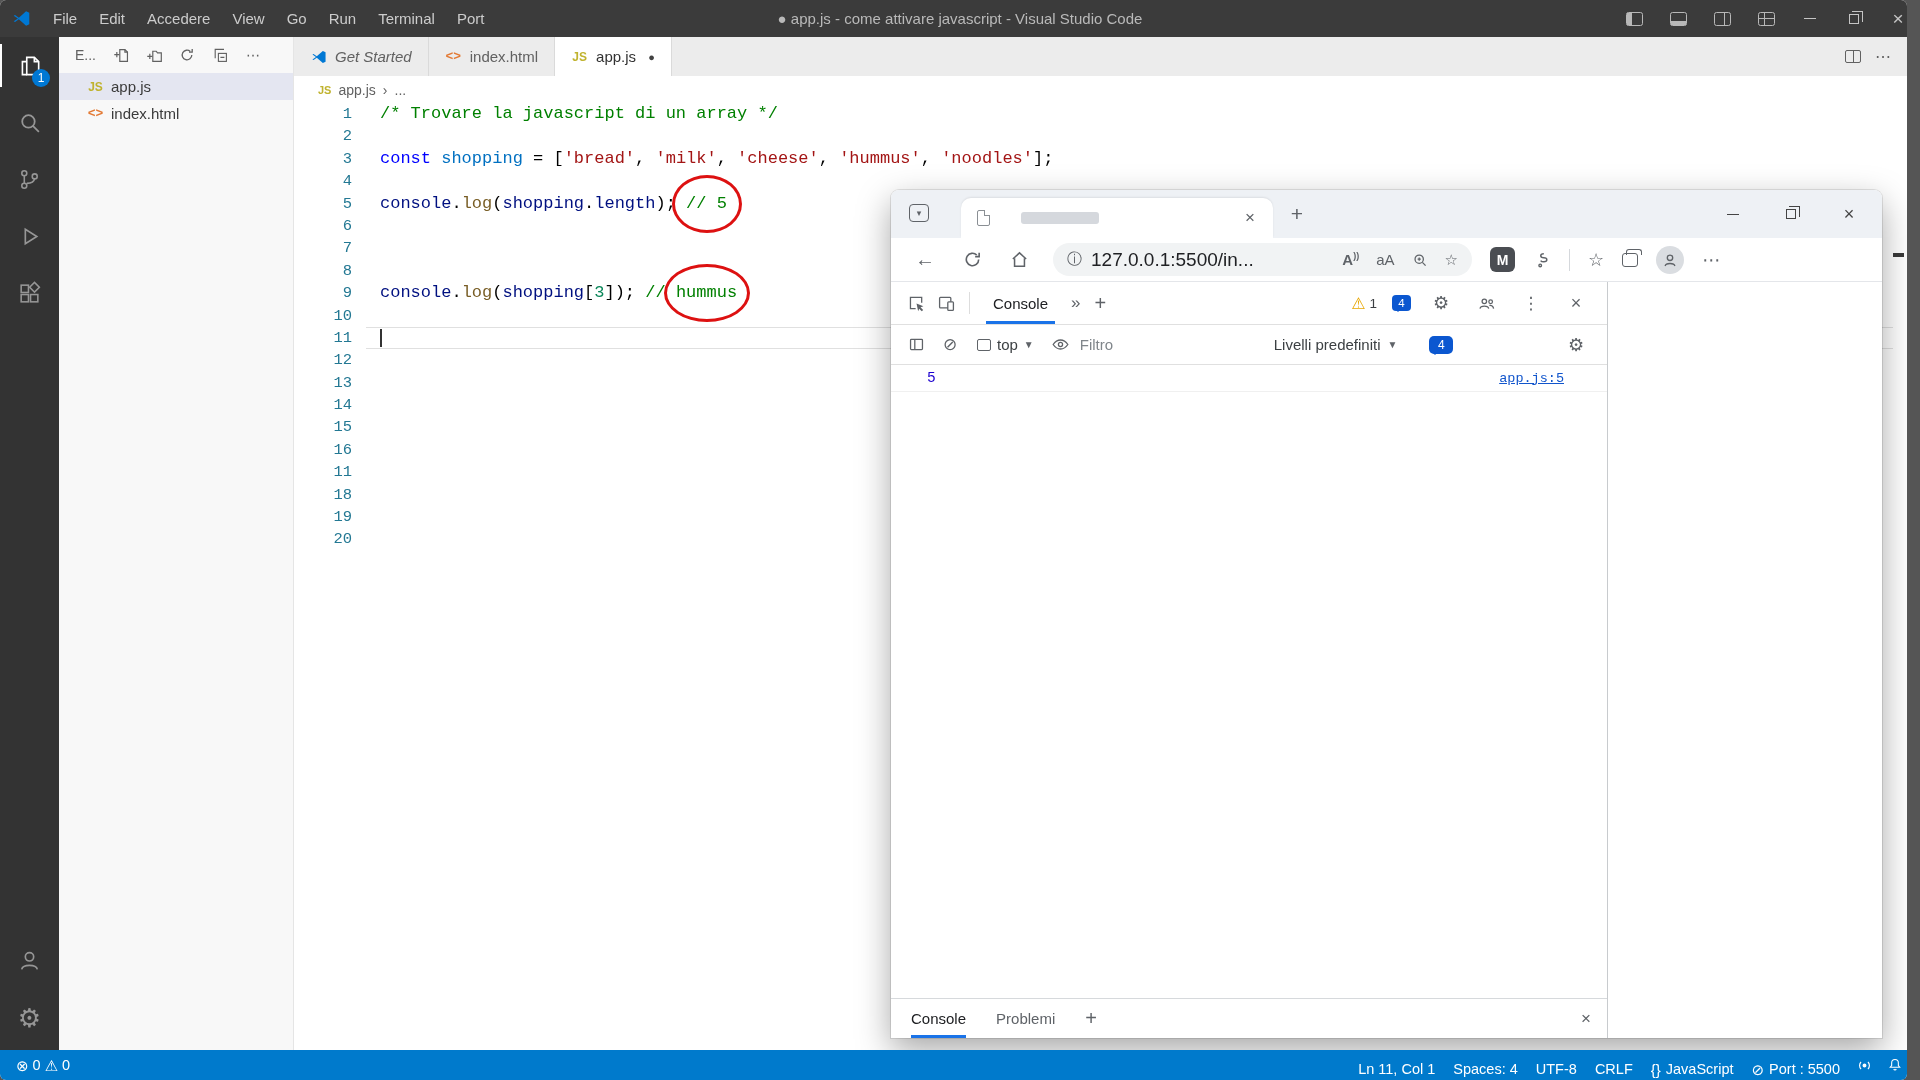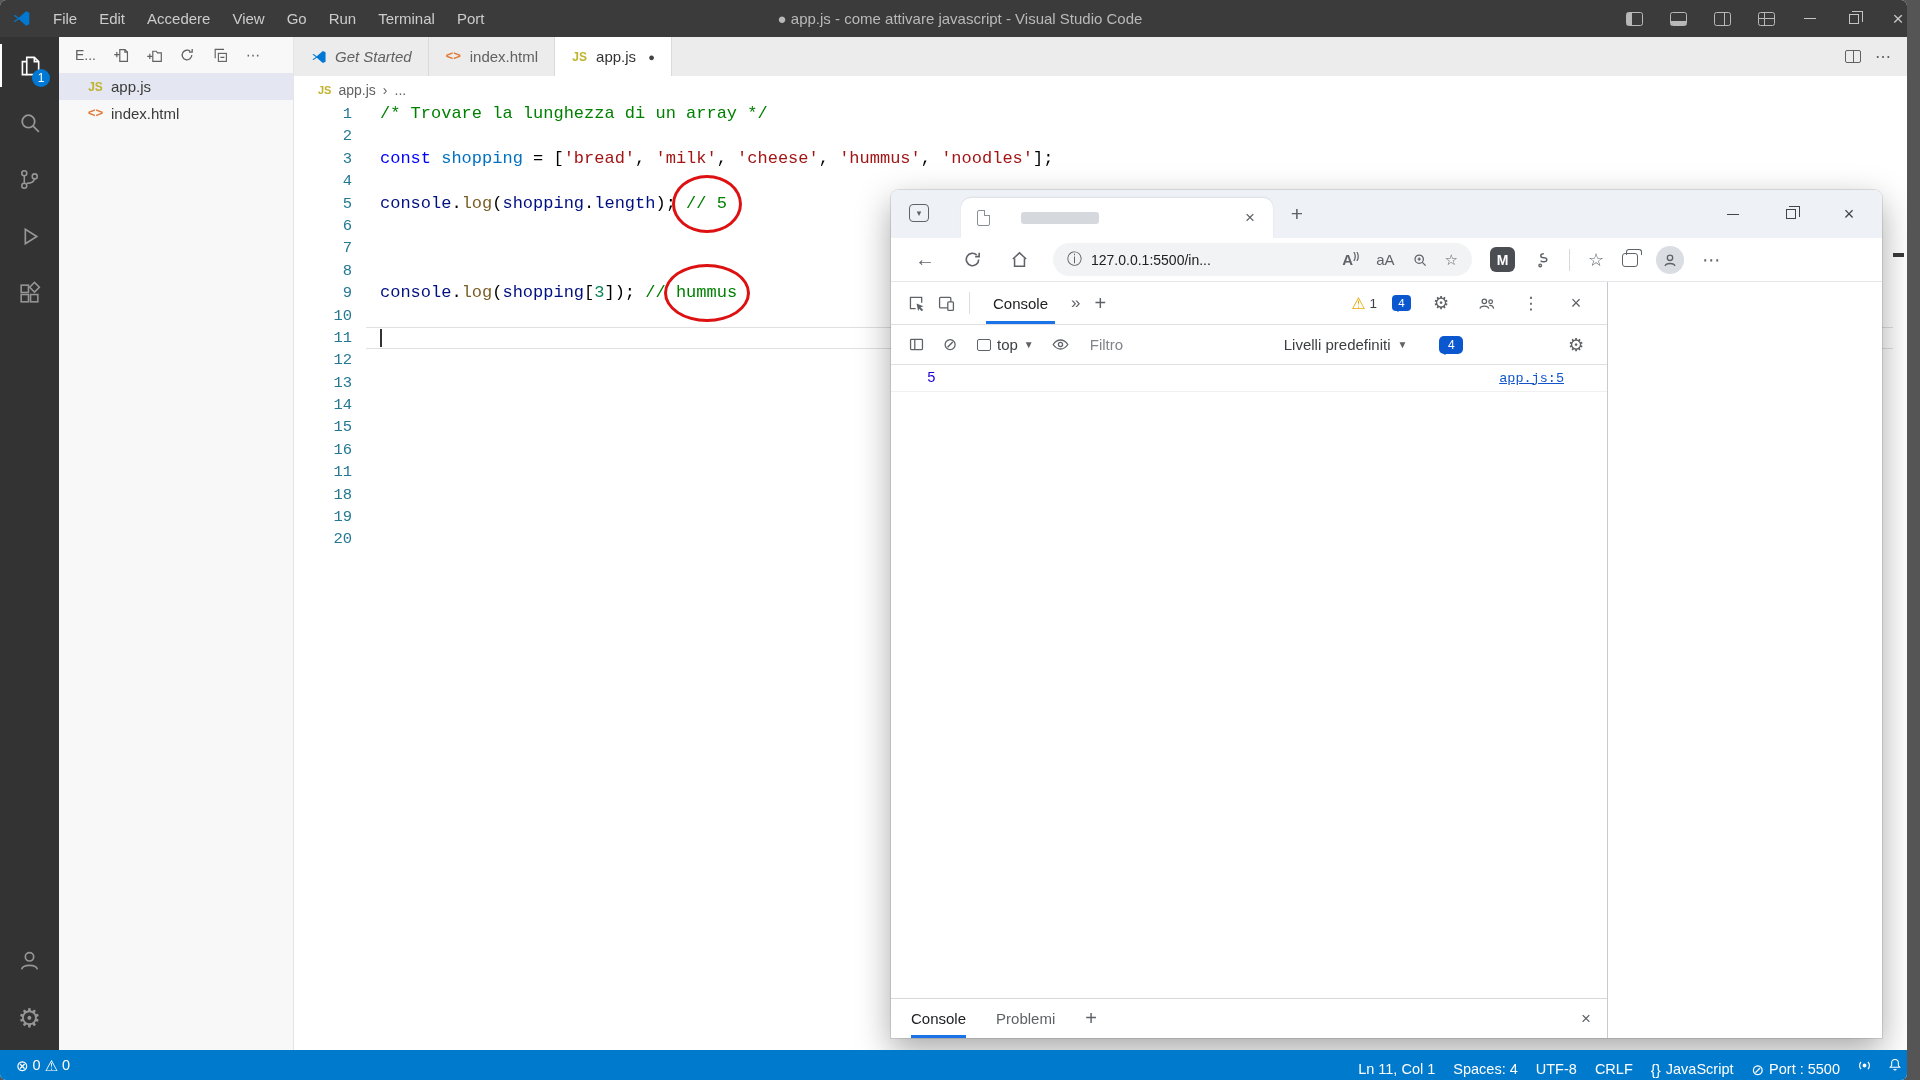--- a/index.html
+++ b/index.html
@@ -114,21 +114,21 @@
   .bwin-restore { width:10px; height:10px; border:1.3px solid #444; position:relative; display:inline-block; }
   .bwin-restore::before { content:''; position:absolute; left:2px; top:-4px; width:10px; height:10px;
                           border-top:1.3px solid #444; border-right:1.3px solid #444; }
 
   .b-address { position:relative; height:44px; background:#FFF; border-bottom:1px solid #E4E6EA;
                display:flex; align-items:center; padding:0 14px; }
   .b-nav { width:40px; height:34px; display:flex; align-items:center; justify-content:center; color:#5F6368;
            font-size:20px; border-radius:6px; margin-right:7px; }
   .b-pill { width:419px; height:33px; background:#F1F3F4; border-radius:17px; display:flex; align-items:center;
             padding:0 14px; gap:9px; margin-left:7px; color:#202124; }
-  .b-pill .url { font-size:14px; white-space:nowrap; }
+  .b-pill .url { font-size:19px; white-space:nowrap; }
   .pill-icons { margin-left:auto; display:flex; align-items:center; gap:17px; color:#5F6368; font-size:15px; }
   .aloud { font-weight:600; } .aloud sup { font-size:9px; }
   .b-exticons { display:flex; align-items:center; margin-left:18px; gap:18px; color:#5F6368; }
   .m-badge { width:25px; height:25px; background:#4A4D52; color:#FFF; border-radius:6px; display:flex;
              align-items:center; justify-content:center; font-size:14px; font-weight:700; }
   .vsep { width:1px; height:22px; background:#D5D8DC; }
   .avatar { width:28px; height:28px; border-radius:50%; background:#DADDE1; display:flex; align-items:center; justify-content:center; }
   .coll-icon { width:16px; height:14px; border:1.5px solid #5F6368; border-radius:3px; position:relative; display:inline-block; }
   .coll-icon::before { content:''; position:absolute; left:3px; top:-5px; width:14px; height:5px;
                        border:1.5px solid #5F6368; border-bottom:none; border-radius:3px 3px 0 0; }
@@ -151,21 +151,21 @@
   .warn-glyph { color:#E8A600; font-size:16px; }
   .bubble { position:relative; min-width:19px; height:16px; background:#0B57D0; border-radius:4px; color:#FFF;
             font-size:11.5px; display:flex; align-items:center; justify-content:center; padding:0 4px; }
   .bubble::after { content:''; position:absolute; left:3px; bottom:-4px; border:3px solid transparent; border-top-color:#0B57D0; }
 
   .dt-filter { height:40px; border-bottom:1px solid #E0E0E0; display:flex; align-items:center; padding:0 10px;
                color:#5F6368; flex:none; gap:4px; }
   .frame-ic { width:14px; height:12px; border:1.4px solid #5F6368; border-radius:2px; display:inline-block; }
   .top-dd { display:flex; align-items:center; gap:6px; padding:0 8px; color:#3C4043; font-size:15px; }
   .chev { font-size:10px; color:#5F6368; }
-  .dt-filter input { border:none; outline:none; font-size:15px; width:152px; margin-left:10px; color:#15803d;
+  .dt-filter input { border:none; outline:none; font-size:15px; width:152px; color:#15803d;
                      font-family:"Liberation Sans",sans-serif; background:transparent; }
   .dt-filter input::placeholder { color:#80868B; }
   .levels { display:flex; align-items:center; gap:7px; margin-left:38px; color:#3C4043; font-size:15px; }
   .badge-pill { position:relative; min-width:24px; height:18px; background:#0B57D0; border-radius:5px; color:#FFF;
                 font-size:12px; display:flex; align-items:center; justify-content:center; padding:0 5px; margin-left:28px; }
   .badge-pill::after { content:''; position:absolute; left:3px; bottom:-4px; border:3px solid transparent; border-top-color:#0B57D0; }
   .dt-filter .gear-right { margin-left:auto; margin-right:6px; }
 
   .dt-rows { flex:none; }
   .dt-row { height:27px; display:flex; align-items:center; padding:0 43px 0 36px; border-bottom:1px solid #F0F0F0;
@@ -351,21 +351,21 @@
   </div>
   <div class="breadcrumb">
     <span class="bc-js">JS</span>
     <span>app.js</span>
     <span>›</span>
     <span>...</span>
   </div>
 
   <div class="editor">
     <div id="code-lines">
-        <div class="code-line"><div class="ln">1</div><div class="lc"><span class="tk-comment">/* Trovare la lunghezza di un array */</span></div></div>
+        <div class="code-line"><div class="ln">1</div><div class="lc"><span class="tk-comment">/* Trovare la javascript di un array */</span></div></div>
         <div class="code-line"><div class="ln">2</div><div class="lc"></div></div>
         <div class="code-line"><div class="ln">3</div><div class="lc"><span class="tk-keyword">const</span><span class="tk-plain"> </span><span class="tk-constvar">shopping</span><span class="tk-plain"> = [</span><span class="tk-string">'bread'</span><span class="tk-plain">, </span><span class="tk-string">'milk'</span><span class="tk-plain">, </span><span class="tk-string">'cheese'</span><span class="tk-plain">, </span><span class="tk-string">'hummus'</span><span class="tk-plain">, </span><span class="tk-string">'noodles'</span><span class="tk-plain">];</span></div></div>
         <div class="code-line"><div class="ln">4</div><div class="lc"></div></div>
         <div class="code-line"><div class="ln">5</div><div class="lc"><span class="tk-var">console</span><span class="tk-plain">.</span><span class="tk-func">log</span><span class="tk-plain">(</span><span class="tk-var">shopping</span><span class="tk-plain">.</span><span class="tk-var">length</span><span class="tk-plain">); </span><span class="tk-comment">// 5</span></div></div>
         <div class="code-line"><div class="ln">6</div><div class="lc"></div></div>
         <div class="code-line"><div class="ln">7</div></div>
         <div class="code-line"><div class="ln">8</div><div class="lc"></div></div>
         <div class="code-line"><div class="ln">9</div><div class="lc"><span class="tk-var">console</span><span class="tk-plain">.</span><span class="tk-func">log</span><span class="tk-plain">(</span><span class="tk-var">shopping</span><span class="tk-plain">[</span><span class="tk-number">3</span><span class="tk-plain">]); </span><span class="tk-comment">// hummus</span></div></div>
         <div class="code-line"><div class="ln">10</div><div class="lc"></div></div>
         <div class="code-line current"><div class="ln">11</div><div class="lc"></div><span class="caret"></span></div>

